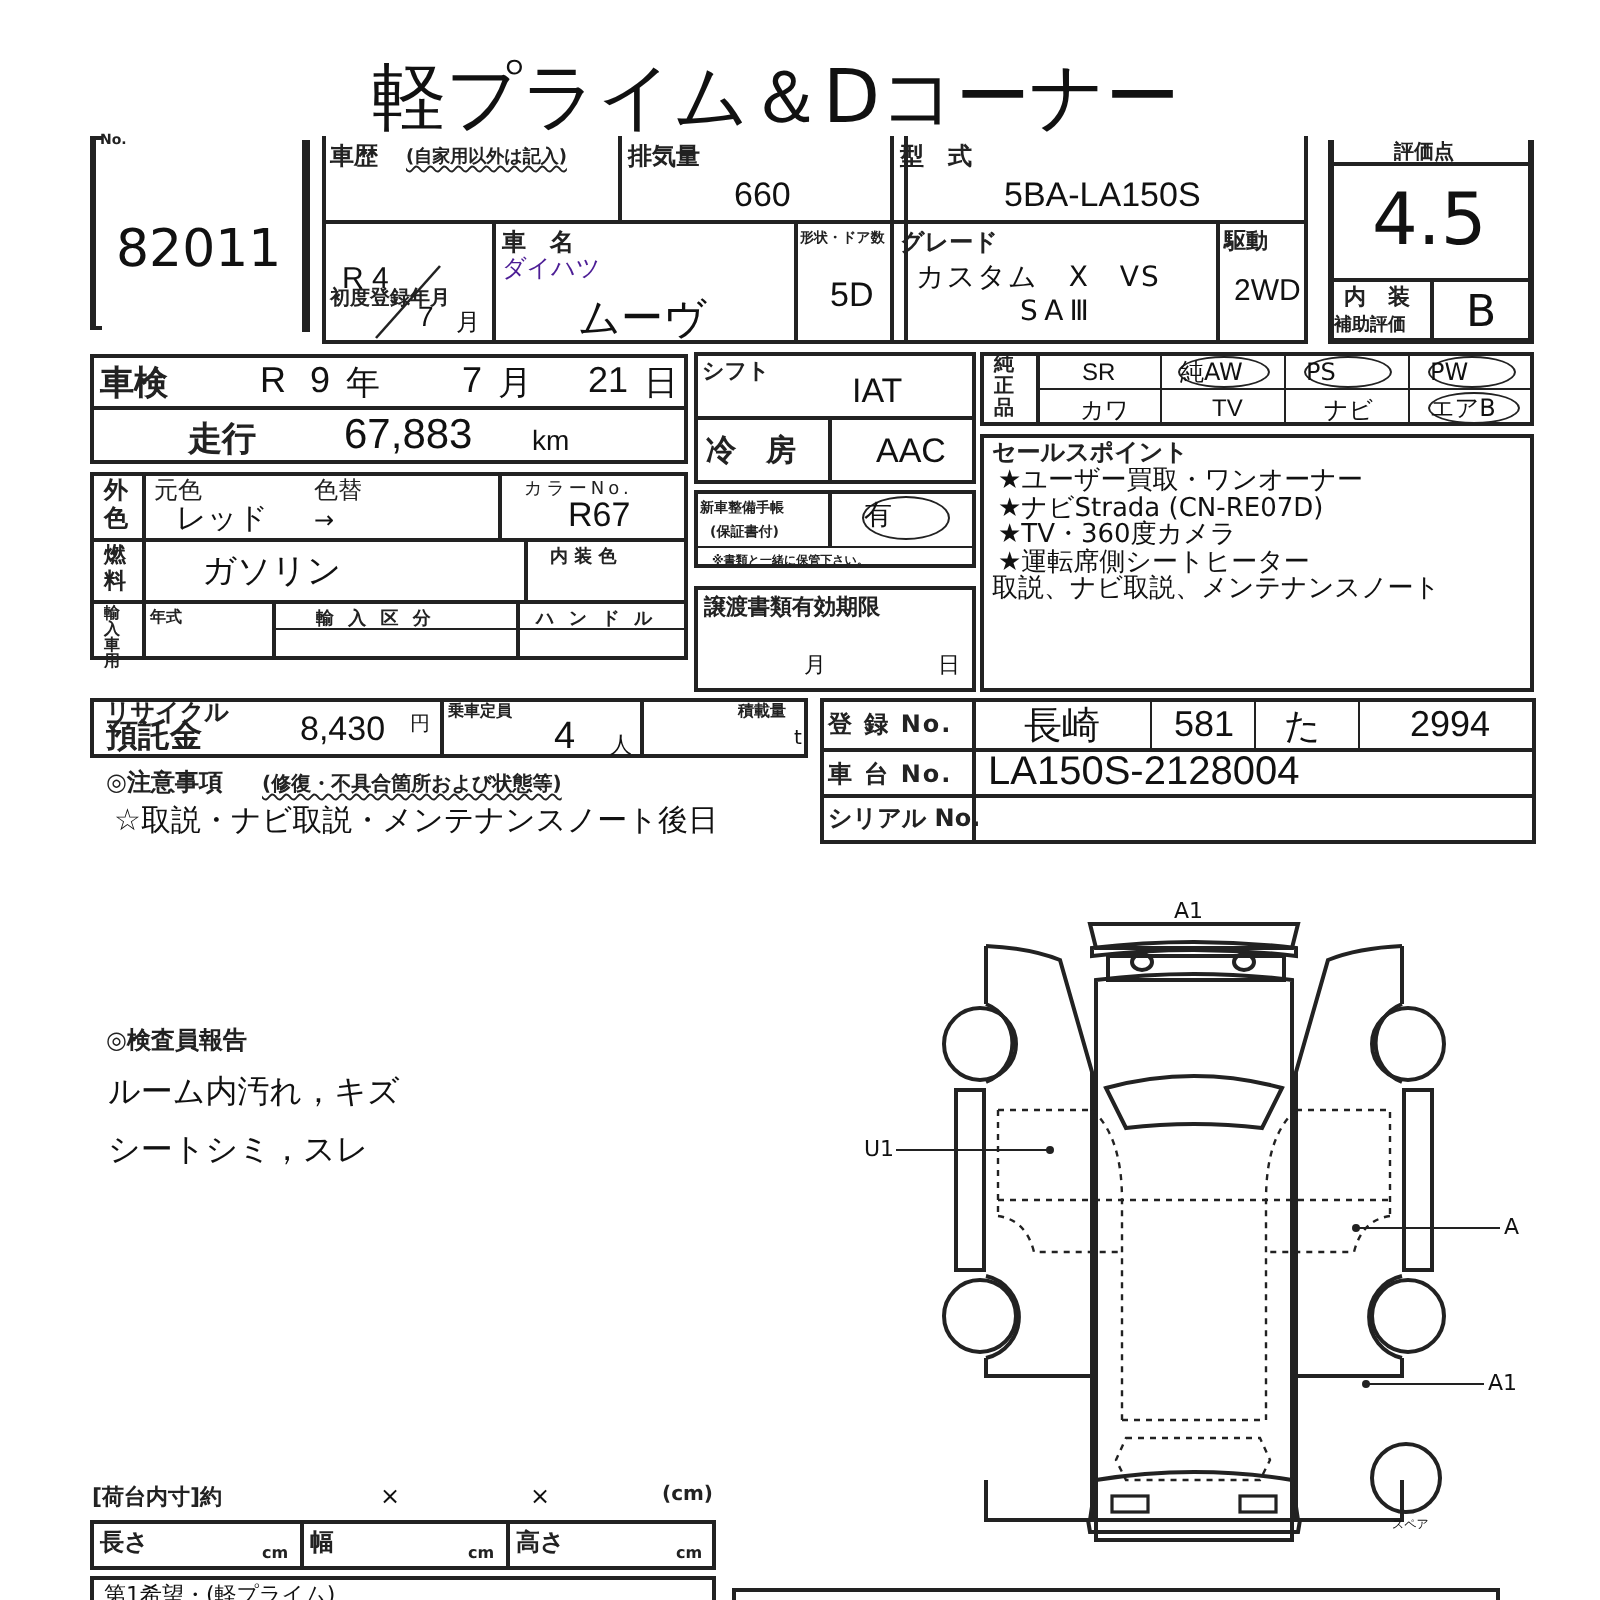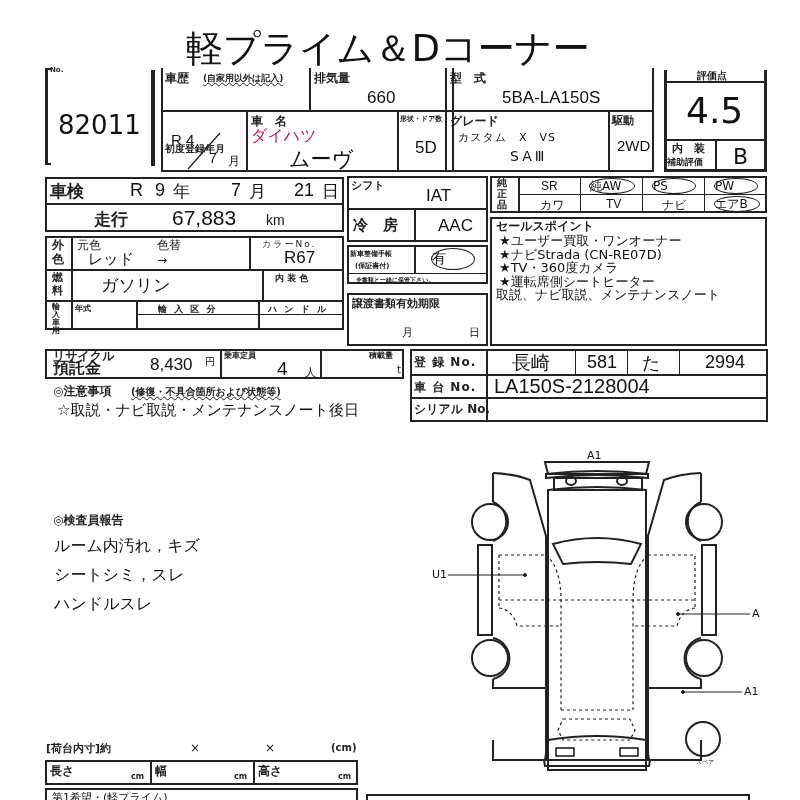--- a/index.html
+++ b/index.html
@@ -44,34 +44,34 @@
 <div class="val narrow" style="left:171px;top:131px;font-size:15px;">R 4</div>
 <div class="abs" style="left:182px;top:132px;width:40px;height:38px;">
   <svg width="40" height="38">
       <line x1="38" y1="1" x2="6" y2="37" stroke="#222" stroke-width="1.3"></line>
     </svg>
 </div>
 <div class="val narrow" style="left:209px;top:150px;font-size:14px;">7</div>
 <div class="val" style="left:228px;top:153px;font-size:12px;">月</div>
 
 <div class="lbl" style="left:251px;top:113px;font-size:12px;">車　名</div>
-<div class="val" style="left:251px;top:126px;font-size:16px;color:#be185d;">ダイハツ</div>
+<div class="val" style="left:251px;top:126px;font-size:12px;color:#4c1d95;">ダイハツ</div>
 <div class="val" style="left:289px;top:145px;font-size:21px;">ムーヴ</div>
 
 <div class="lbl" style="left:400px;top:114px;font-size:7px;">形状・ドア数</div>
 <div class="val narrow" style="left:415px;top:138px;font-size:17px;">5D</div>
 
 <div class="box" style="left:445px;top:68px;width:209px;height:104px;border-top:none;border-left:none;"></div>
 <div class="ln" style="left:445px;top:68px;width:2px;height:104px;"></div>
 <div class="ln" style="left:445px;top:110px;width:209px;height:2px;"></div>
 <div class="ln" style="left:608px;top:110px;width:2px;height:62px;"></div>
 <div class="lbl" style="left:450px;top:70px;font-size:12px;">型　式</div>
 <div class="val narrow" style="left:502px;top:88px;font-size:17px;">5BA-LA150S</div>
 <div class="lbl" style="left:450px;top:113px;font-size:12px;">グレード</div>
-<div class="val" style="left:458px;top:130px;font-size:11px;letter-spacing:1px;">カスタム　X　VS</div>
+<div class="val" style="left:458px;top:130px;font-size:14px;letter-spacing:1px;">カスタム　X　VS</div>
 <div class="val" style="left:510px;top:148px;font-size:14px;letter-spacing:3px;">SAⅢ</div>
 <div class="lbl" style="left:612px;top:113px;font-size:11px;">駆動</div>
 <div class="val narrow" style="left:617px;top:137px;font-size:15px;">2WD</div>
 
 <div class="box" style="left:664px;top:70px;width:103px;height:102px;border-top:none;border-width:3px;"></div>
 <div class="ln" style="left:664px;top:81px;width:103px;height:2px;"></div>
 <div class="ln" style="left:664px;top:139px;width:103px;height:2px;"></div>
 <div class="ln" style="left:715px;top:139px;width:2px;height:33px;"></div>
 <div class="lbl" style="left:697px;top:69px;font-size:10px;">評価点</div>
 <div class="val" style="left:686px;top:90px;font-size:36px;">4.5</div>
@@ -198,21 +198,20 @@
 <div class="val" style="left:494px;top:401px;font-size:14px;"></div>
 
 <div class="lbl" style="left:53px;top:383px;font-size:12px;">◎注意事項</div>
 <div class="lbl" style="left:131px;top:385px;font-size:10px;text-decoration:underline wavy;">(修復・不具合箇所および状態等)</div>
 <div class="val" style="left:57px;top:401px;font-size:15px;">☆取説・ナビ取説・メンテナンスノート後日</div>
 
 <div class="lbl" style="left:53px;top:512px;font-size:12px;">◎検査員報告</div>
 <div class="abs" style="left:54px;top:531px;">
   <div class="insp-line">ルーム内汚れ，キズ</div>
   <div class="insp-line">シートシミ，スレ</div>
-  <div class="insp-line">ハンドルスレ</div>
 </div>
 
 <div class="abs" style="left:420px;top:440px;width:380px;height:340px;">
   <svg width="380" height="340" viewBox="0 0 380 340" fill="none" stroke="#222" stroke-width="2">
 
     <path d="M125 22 L229 22 L226 34 L128 34 Z"></path>
     <path d="M126 34 Q177 28 228 34 L228 38 Q177 32 126 38 Z"></path>
     <rect x="134" y="38" width="88" height="12"></rect>
     <ellipse cx="151" cy="41" rx="5" ry="4"></ellipse>
     <ellipse cx="202" cy="41" rx="5" ry="4"></ellipse>

